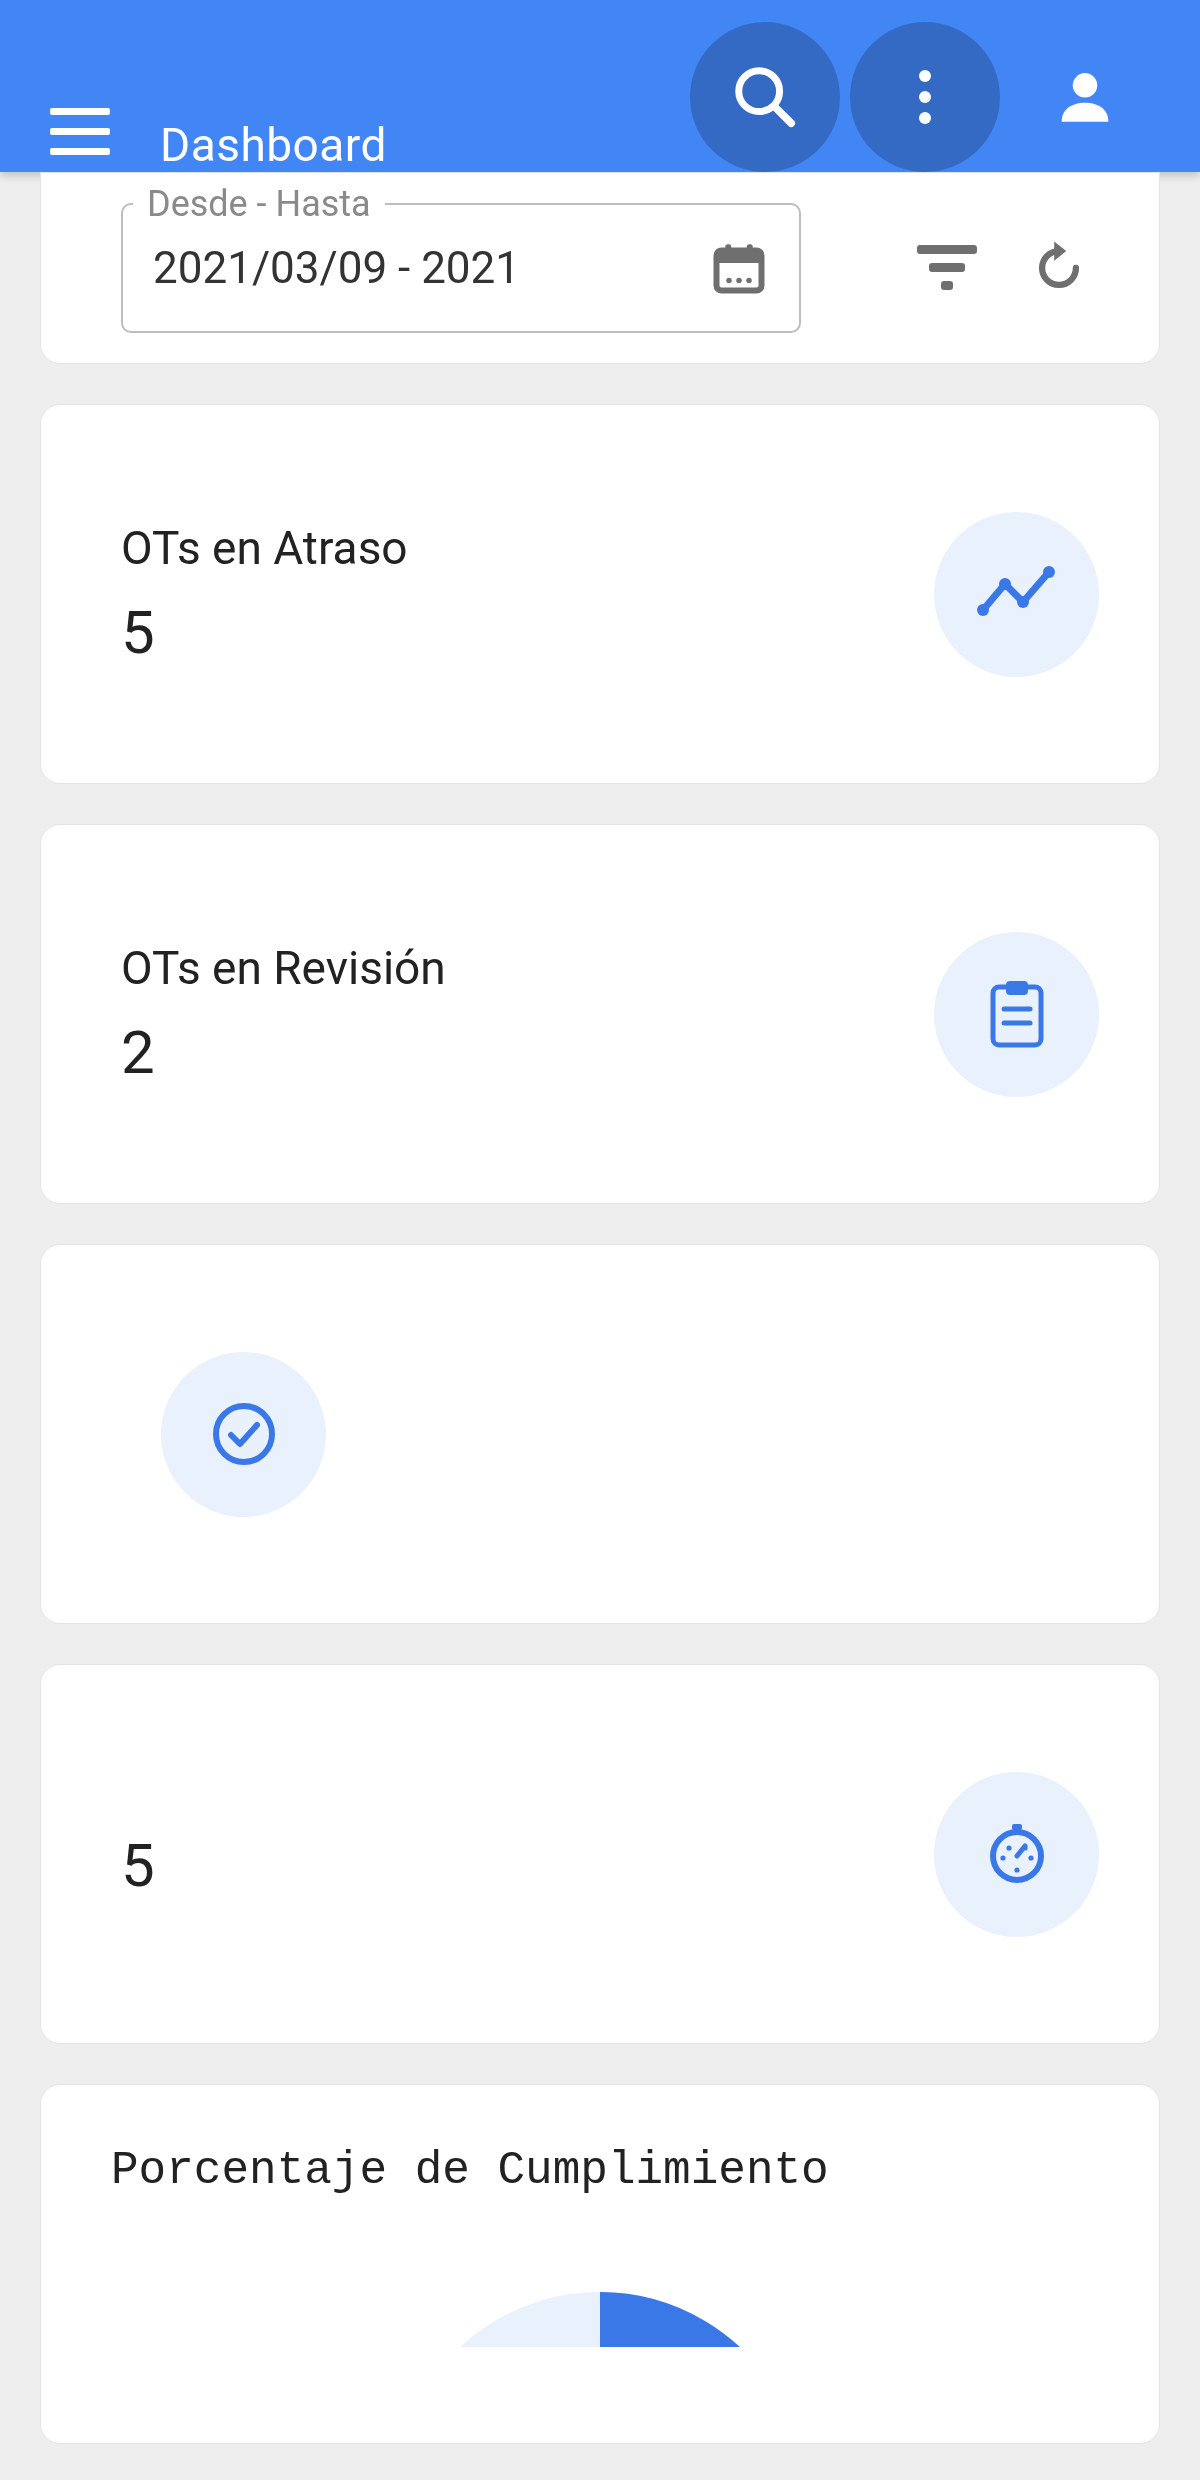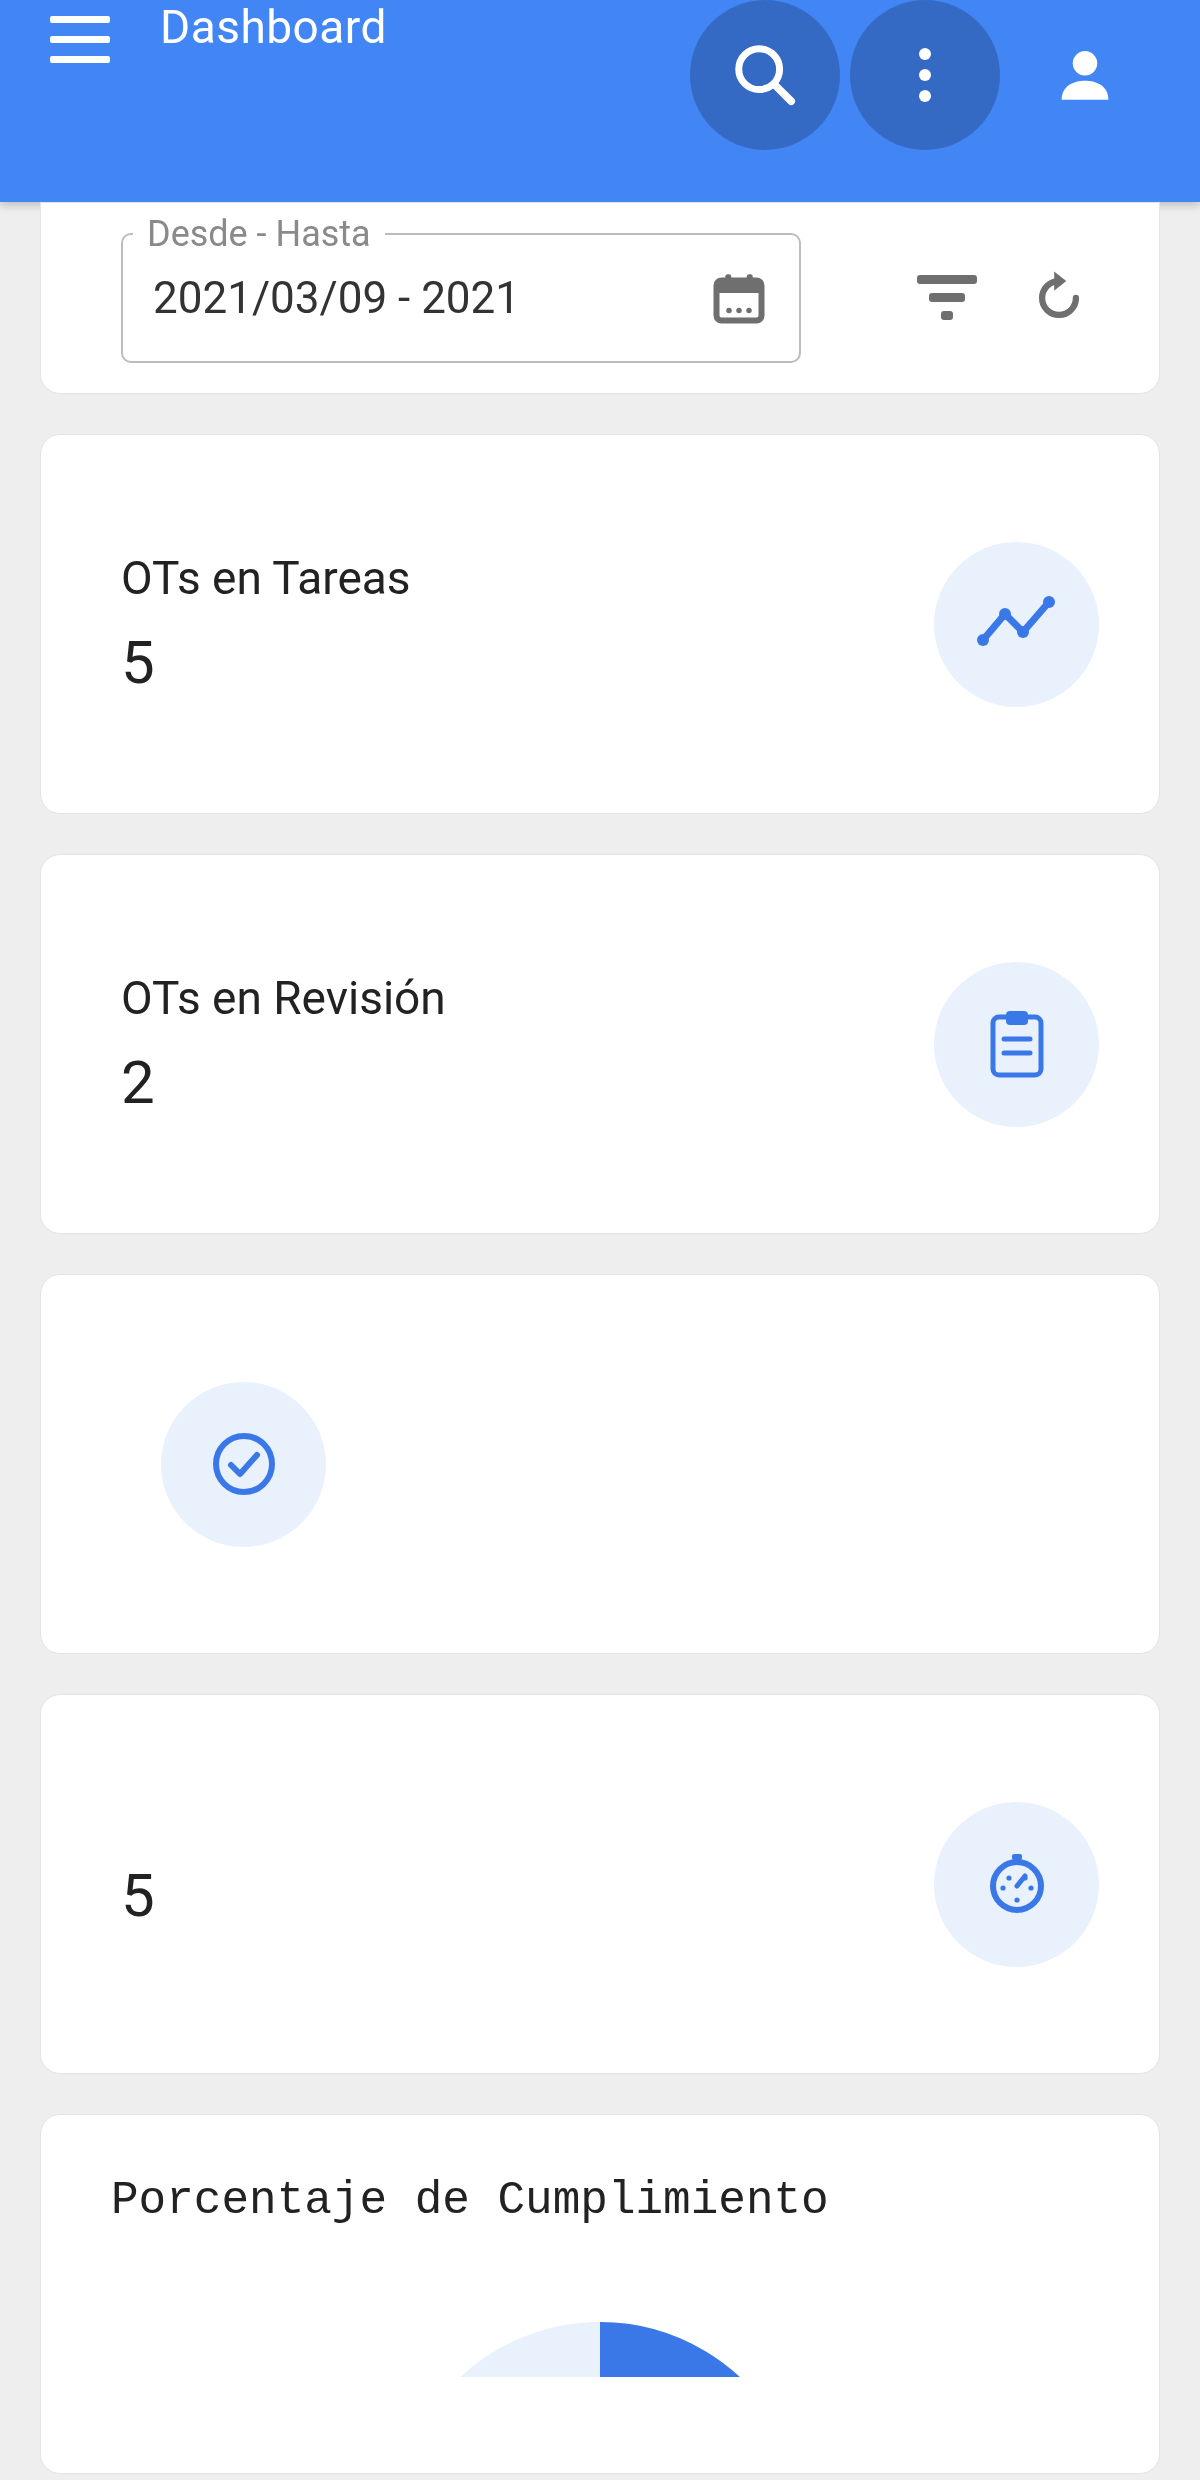--- a/index.html
+++ b/index.html
@@ -6,22 +6,22 @@
   html, body {
     width: 1200px;
     font-family: Roboto, "Helvetica Neue", Arial, sans-serif;
     background: #eeeeee;
     color: #212121;
   }
 
   
   .appbar {
     display: flex;
-    align-items: flex-start;
-    height: 202px;
+    align-items: flex-end;
+    height: 172px;
     background: #4285f4;
     color: #ffffff;
     padding: 0 40px;
     box-shadow: 0 4px 8px rgba(0,0,0,0.18);
   }
   .appbar .menu-btn {
     width: 80px;
     height: 80px;
     display: flex;
     align-items: center;
@@ -227,21 +227,21 @@
   <div class="filter-icon-btn">
     <svg class="icon-svg" width="58" height="58" viewBox="0 0 24 24" fill="none">
       <path d="M12 5 A7 7 0 1 0 19 12" stroke="#6f6f6f" stroke-width="2.6" stroke-linecap="round"></path>
       <polygon points="10,1 15,5 10,9" fill="#6f6f6f"></polygon>
     </svg>
   </div>
 </div>
 
 <div class="card stat-card">
   <div class="stat-text">
-    <div class="stat-title">OTs en Tareas</div>
+    <div class="stat-title">OTs en Atraso</div>
     <div class="stat-value">5</div>
   </div>
   <div class="stat-icon-wrap">
     <svg class="icon-svg" width="80" height="60" viewBox="0 0 80 60" fill="none">
       <polyline points="6,46 28,20 46,38 72,8" stroke="#3b78e7" stroke-width="7" stroke-linecap="round" stroke-linejoin="round"></polyline>
       <circle cx="6" cy="46" r="6" fill="#3b78e7"></circle>
       <circle cx="28" cy="20" r="6" fill="#3b78e7"></circle>
       <circle cx="46" cy="38" r="6" fill="#3b78e7"></circle>
       <circle cx="72" cy="8" r="6" fill="#3b78e7"></circle>
     </svg>

